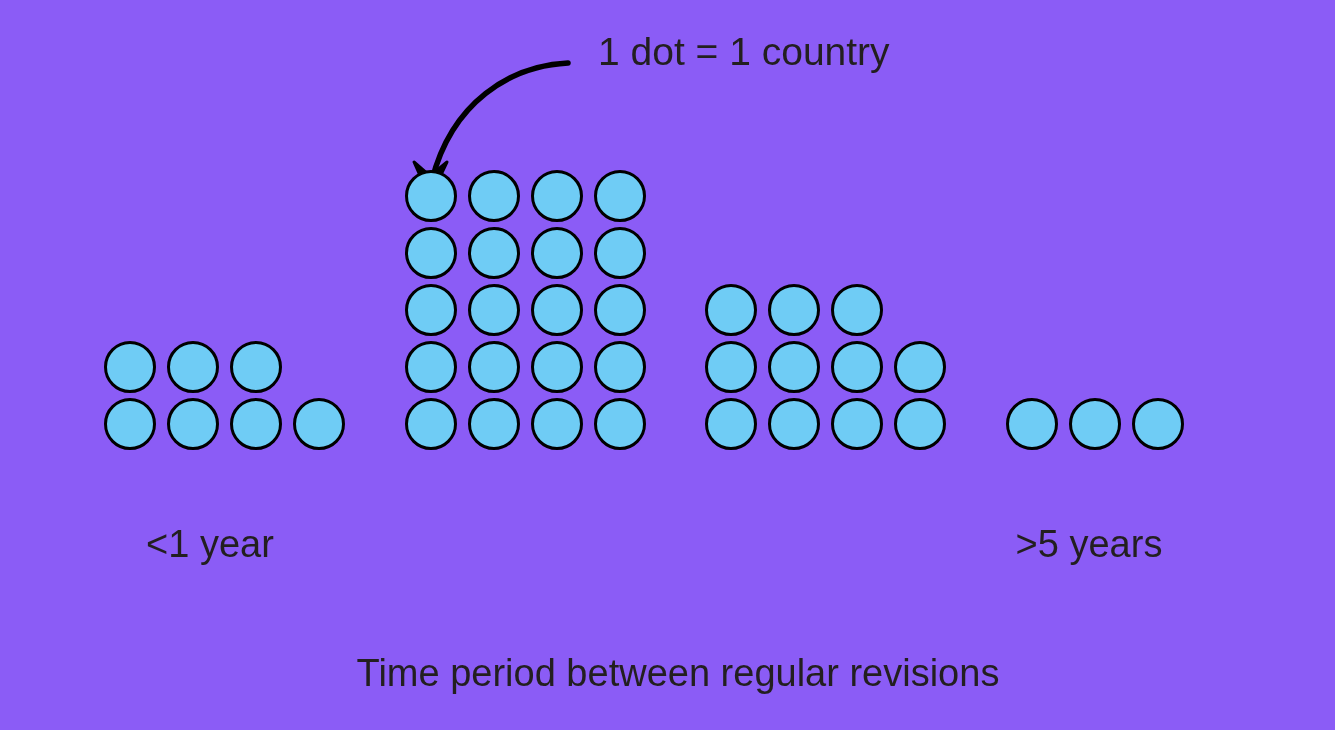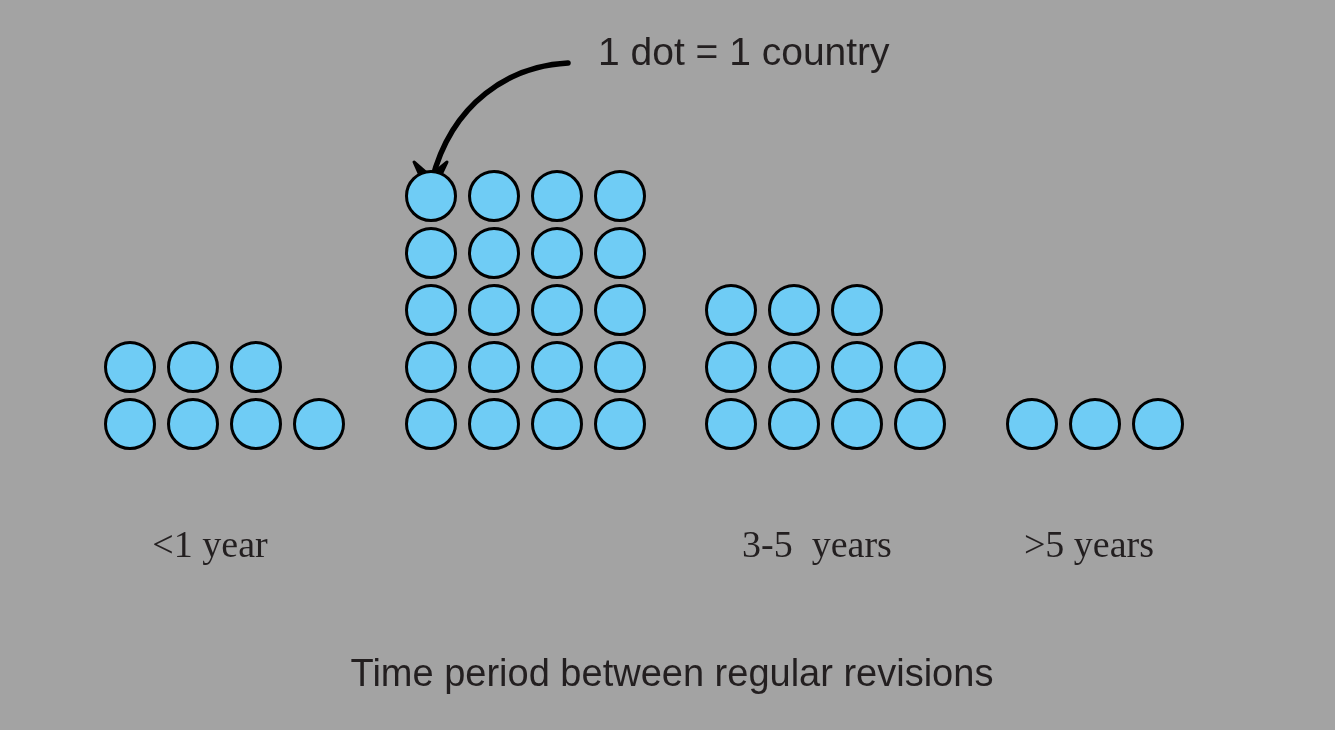--- a/index.html
+++ b/index.html
@@ -8,21 +8,21 @@
     background: #ffffff;
   }
   body {
     font-family: "Liberation Sans", "DejaVu Sans", sans-serif;
     color: #231f20;
   }
   #figure {
     position: relative;
     width: 1335px;
     height: 730px;
-    background: #a3a3a3;
+    background: #8b5cf6;
     overflow: hidden;
   }
   
   #annotation-text {
     position: absolute;
     left: 598px;
     top: 32px;
     font-size: 39px;
     line-height: 1;
     color: #231f20;
@@ -35,21 +35,20 @@
     width: 200px;
     height: 175px;
   }
   
   #plot-area {
     position: absolute;
     left: 0;
     top: 0;
     width: 1335px;
     height: 694px;
-    font-family: Liberation Serif, serif;
   }
   .dot-group {
     position: absolute;
     display: flex;
     flex-direction: column-reverse;
     align-items: flex-start;
   }
   .dot-row {
     display: flex;
     flex-direction: row;
@@ -70,21 +69,21 @@
     top: 525px;
     font-size: 38px;
     line-height: 1;
     color: #231f20;
     white-space: pre;
     text-align: center;
   }
   
   #axis-title {
     position: absolute;
-    left: 4px;
+    left: 10px;
     top: 654px;
     width: 1294px;
     text-align: center;
     font-size: 38px;
     line-height: 1;
     color: #231f20;
     white-space: pre;
     padding-left: 21px;
   }
 </style>
@@ -171,20 +170,19 @@
 
     <div class="dot-group" style="left:1006px; bottom:242px;">
       <div class="dot-row">
         <span class="dot"></span>
         <span class="dot"></span>
         <span class="dot"></span>
       </div>
     </div>
 
     <div class="group-label" style="left:90px; width:240px;">&lt;1 year</div>
-    <div class="group-label" style="left:692px; width:250px;">3-5  years</div>
     <div class="group-label" style="left:968px; width:242px;">&gt;5 years</div>
 
   </div>
 
   <div id="axis-title">Time period between regular revisions</div>
 
 </div>
 
 </body></html>

